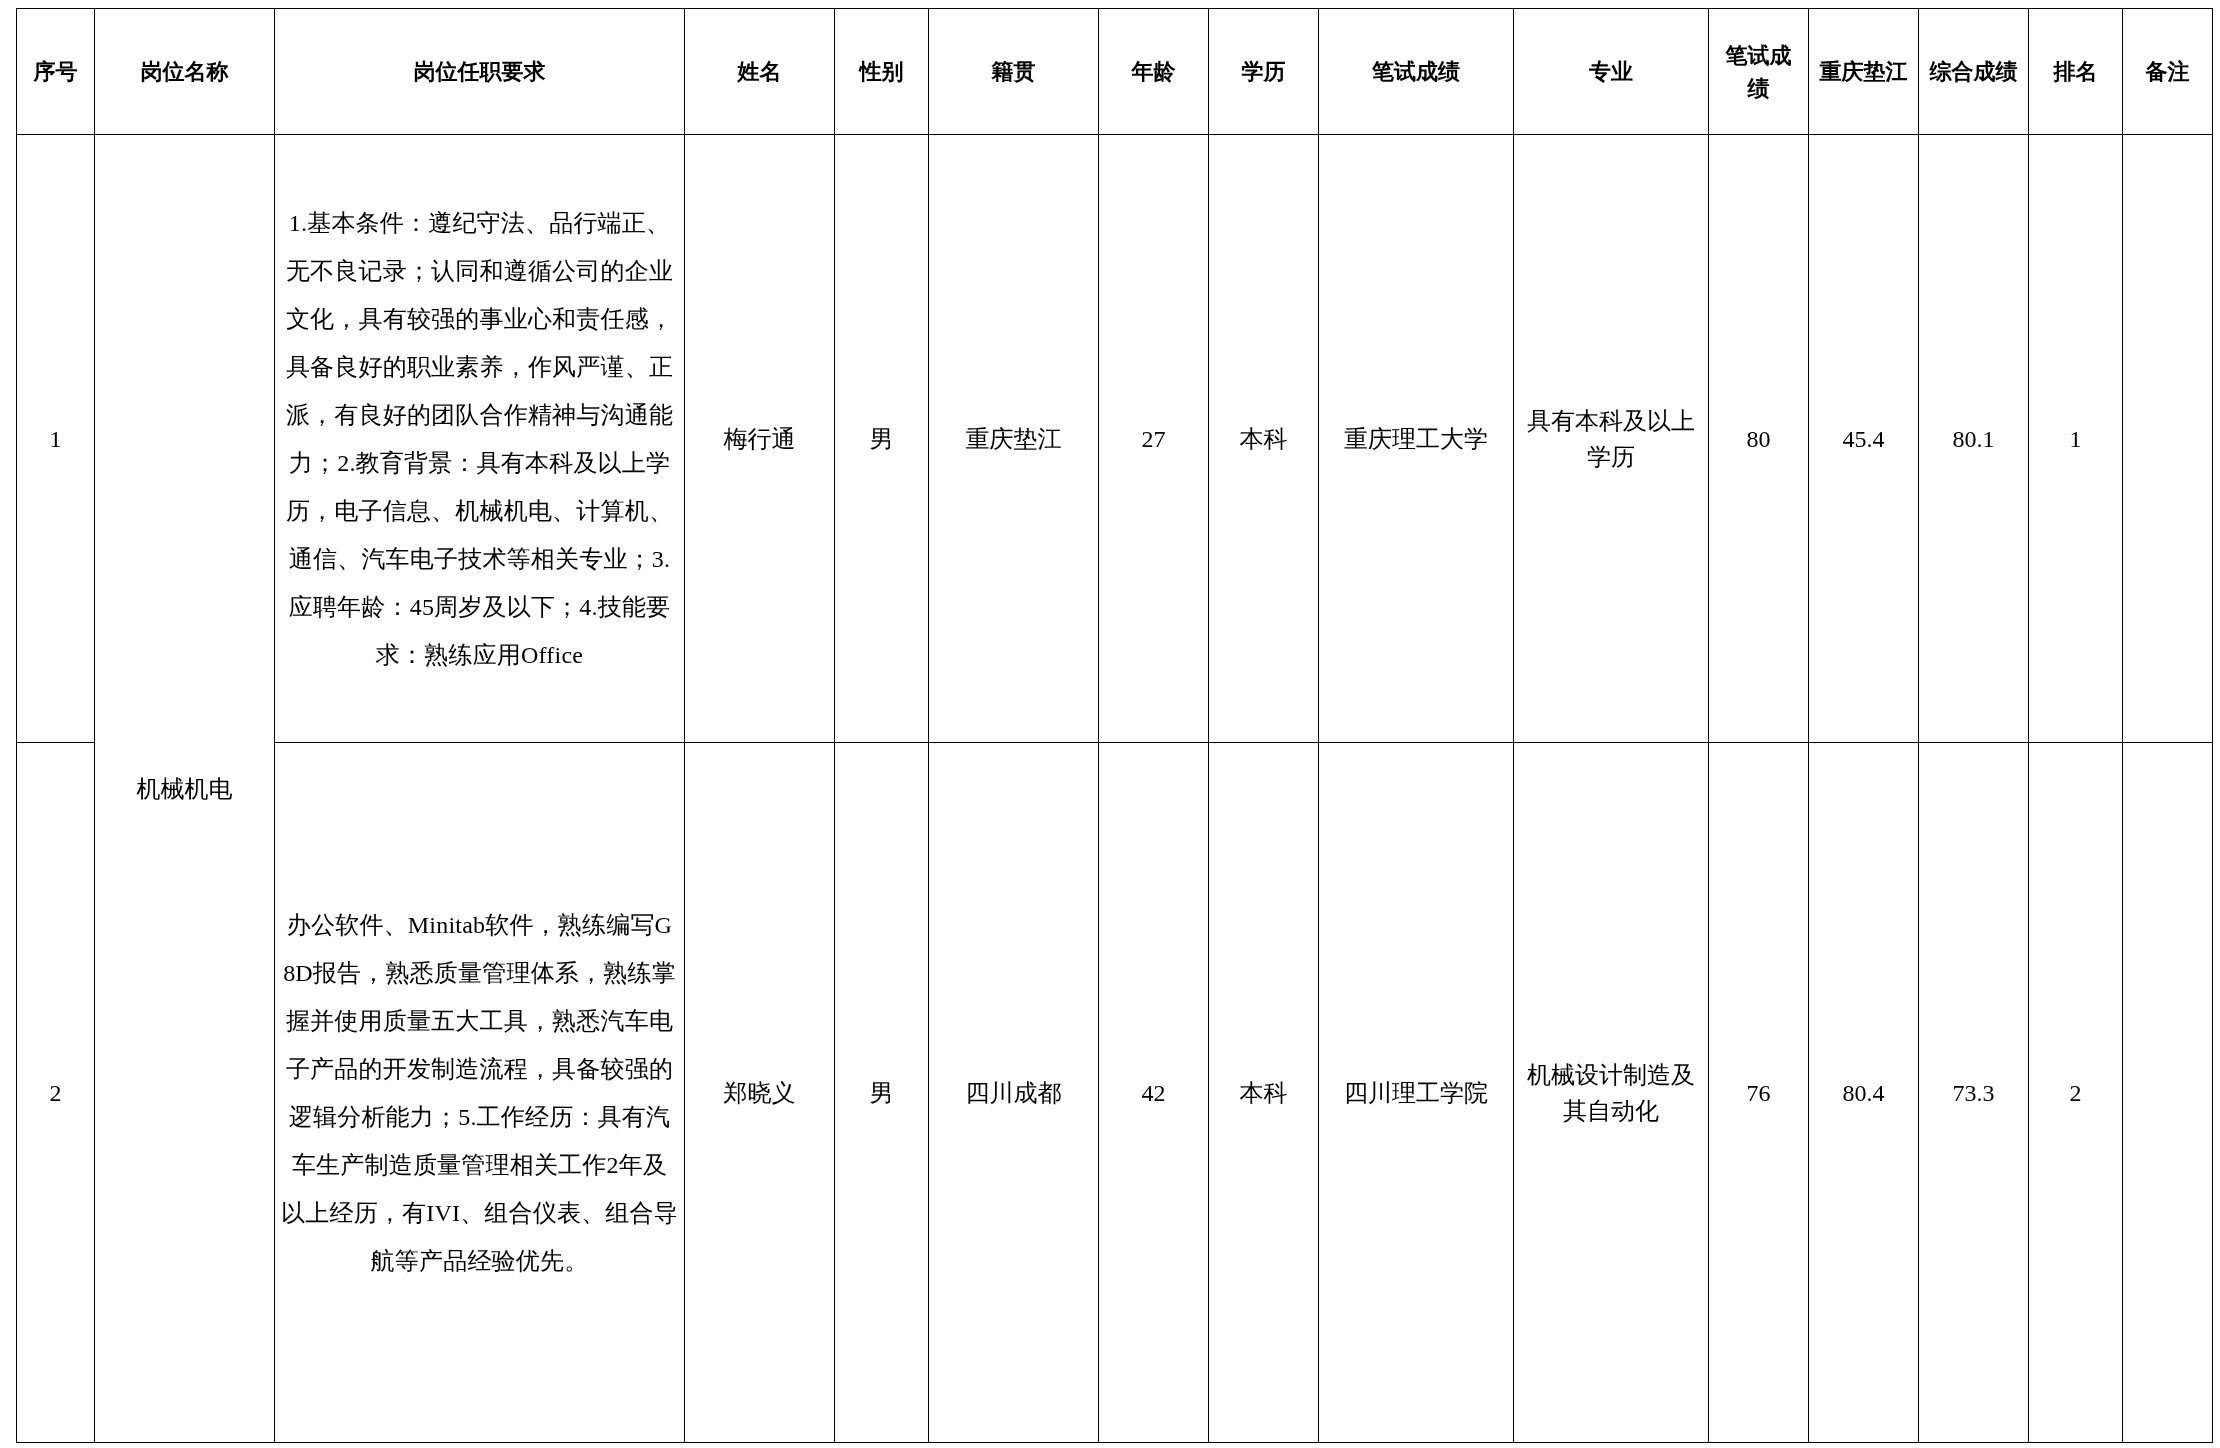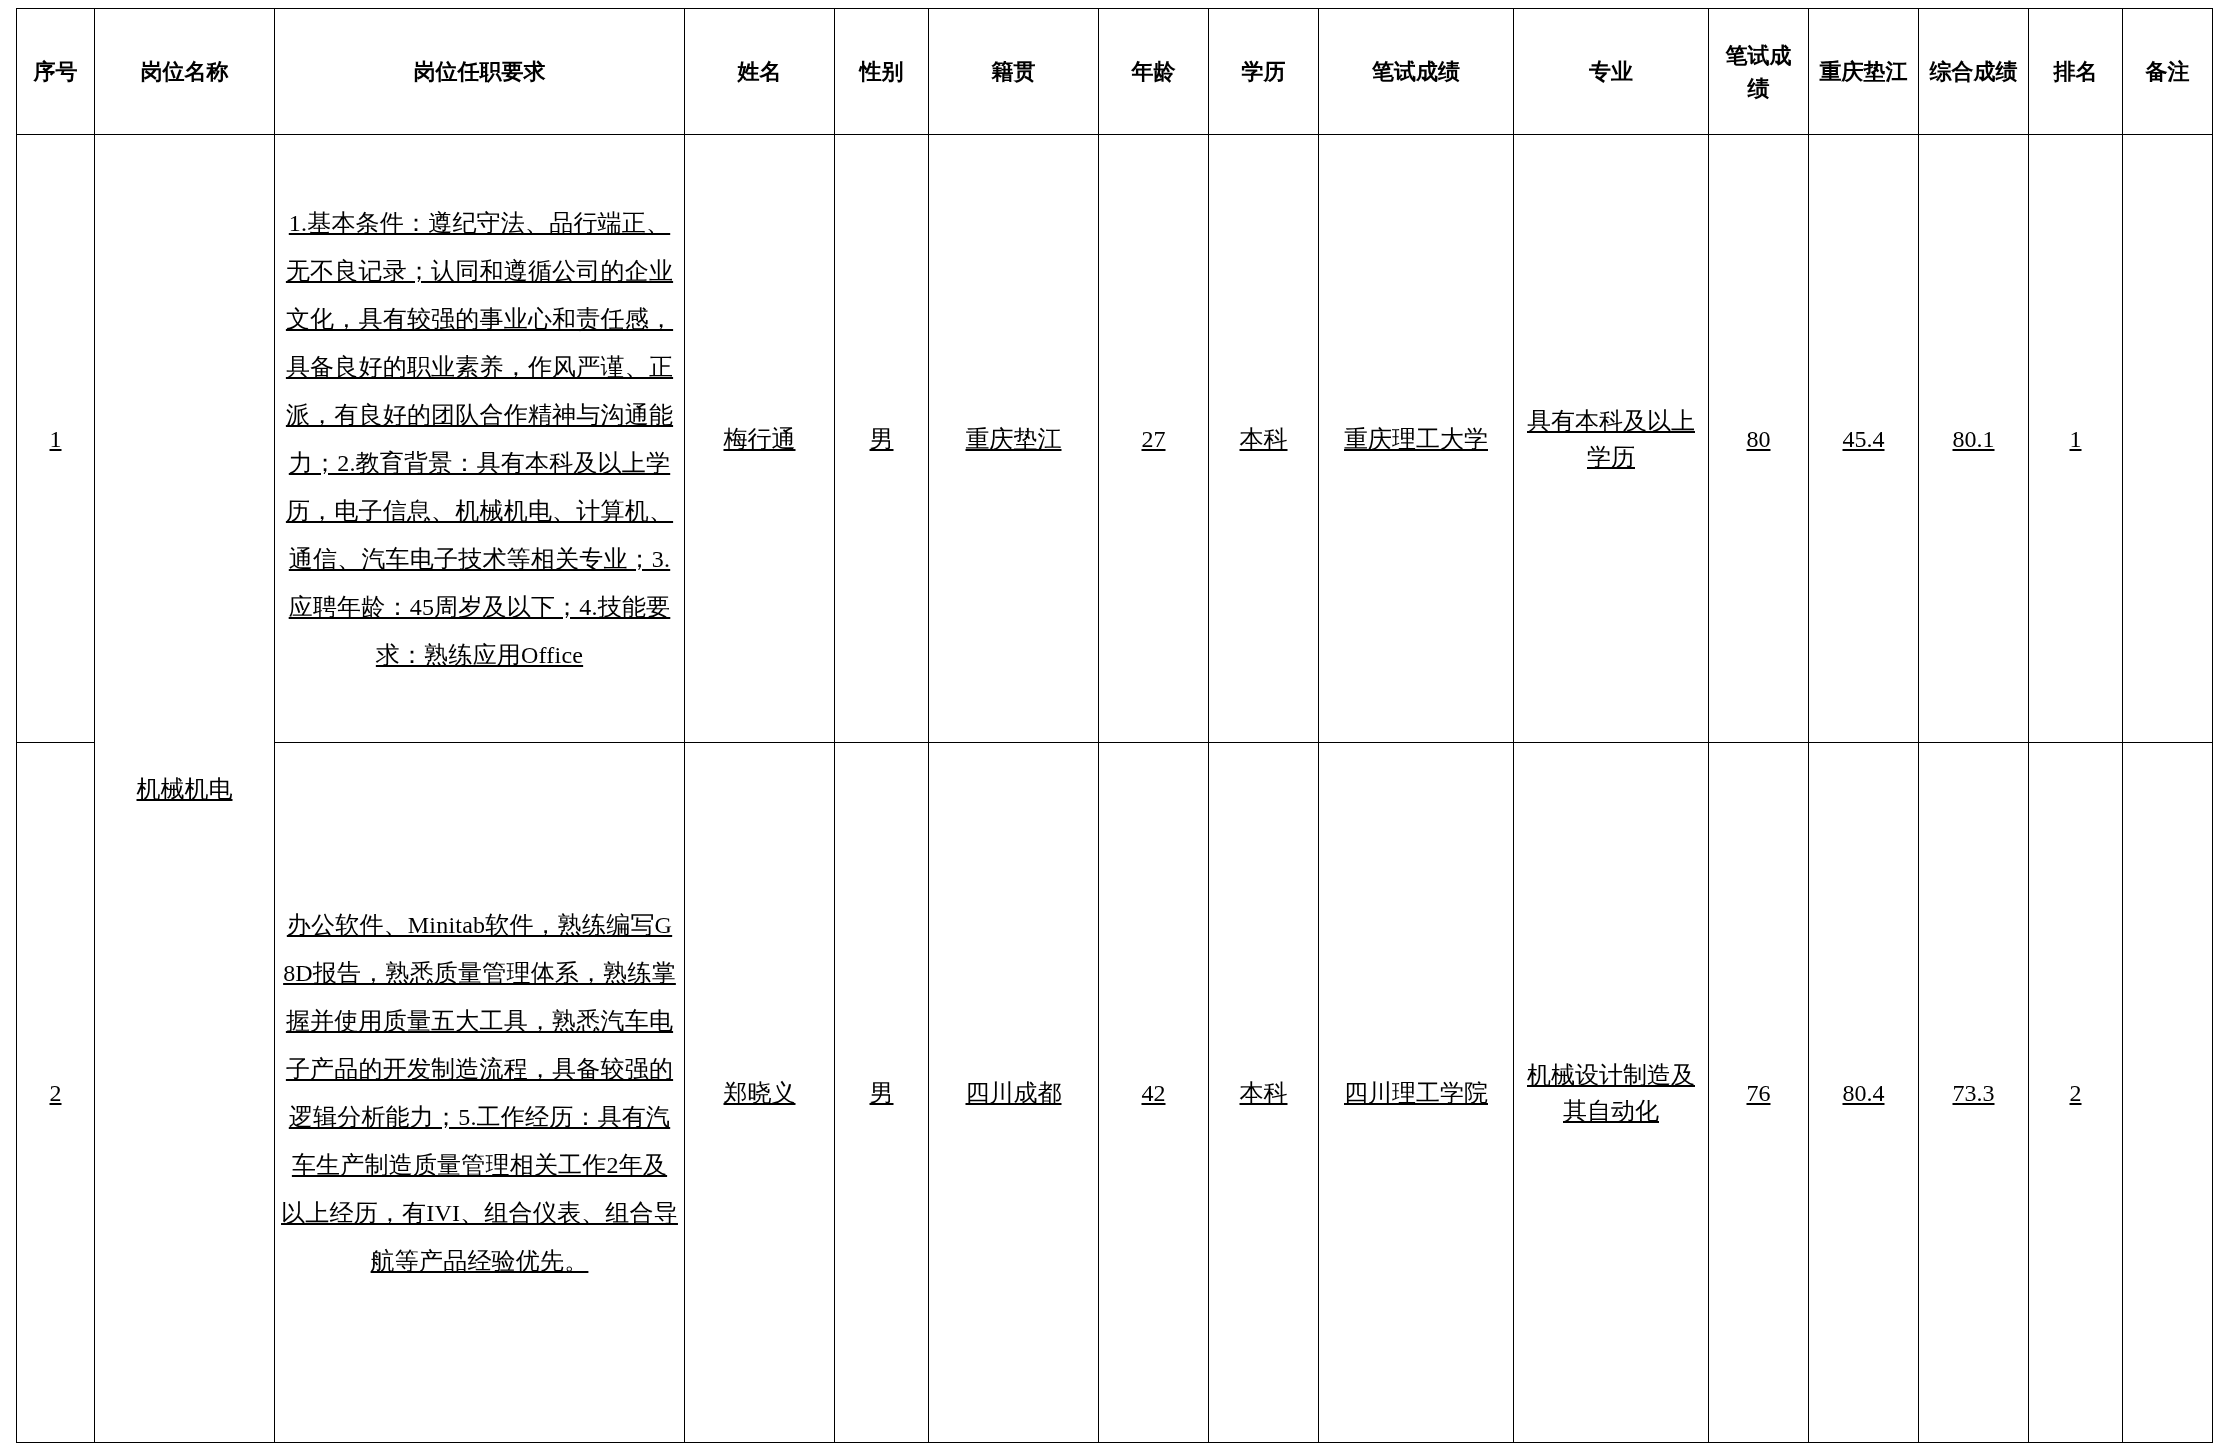--- a/index.html
+++ b/index.html
@@ -36,21 +36,20 @@
   thead th {
     font-weight: bold;
     font-size: 22px;
     line-height: 1.5;
     height: 126px;
     padding: 4px 4px;
   }
   tbody td {
     font-size: 24px;
     line-height: 1.5;
-    text-decoration: underline;
   }
   .col-seq      { width: 78px; }
   .col-post     { width: 180px; }
   .col-req      { width: 410px; }
   .col-name     { width: 150px; }
   .col-gender   { width: 94px; }
   .col-origin   { width: 170px; }
   .col-age      { width: 110px; }
   .col-edu      { width: 110px; }
   .col-school   { width: 195px; }

